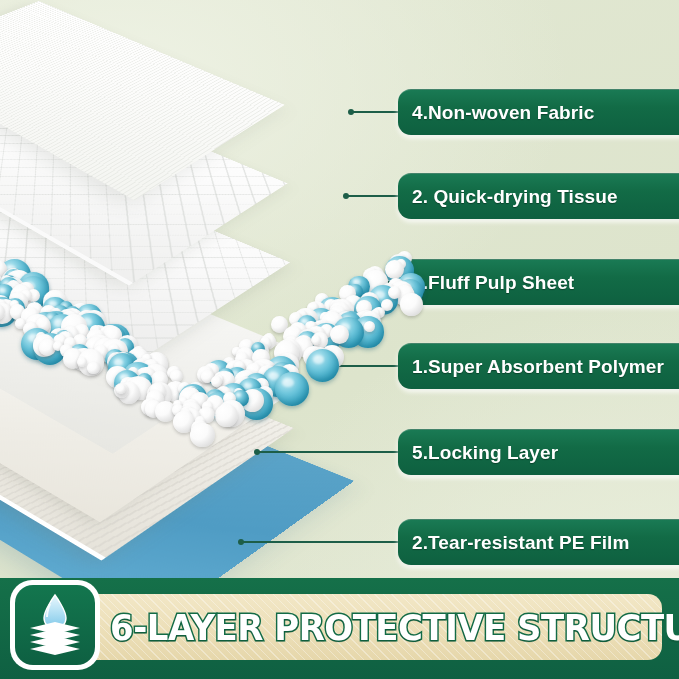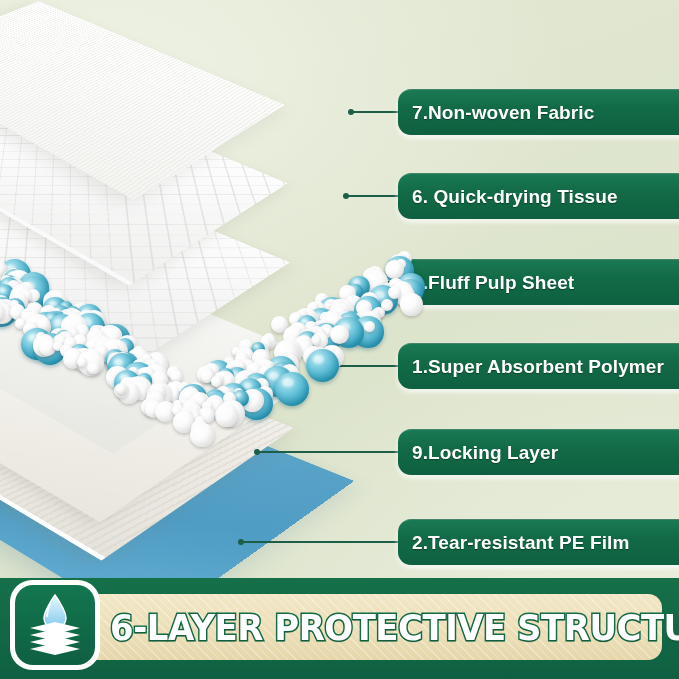--- a/index.html
+++ b/index.html
@@ -494,33 +494,33 @@
       <i class="dot"></i>
     </div>
   <div class="connector" style="left:256px;top:451px;width:144px;">
       <i class="dot"></i>
     </div>
   <div class="connector" style="left:240px;top:541px;width:160px;">
       <i class="dot"></i>
     </div>
 
   <div class="label" style="top:89px;">
-    <span>7.Non-woven Fabric</span>
+    <span>4.Non-woven Fabric</span>
   </div>
   <div class="label" style="top:173px;">
-    <span>6. Quick-drying Tissue</span>
+    <span>2. Quick-drying Tissue</span>
   </div>
   <div class="label" style="top:259px;">
     <span>3.Fluff Pulp Sheet</span>
   </div>
   <div class="label" style="top:343px;">
     <span>1.Super Absorbent Polymer</span>
   </div>
   <div class="label" style="top:429px;">
-    <span>9.Locking Layer</span>
+    <span>5.Locking Layer</span>
   </div>
   <div class="label" style="top:519px;">
     <span>2.Tear-resistant PE Film</span>
   </div>
 
   <div class="banner">
     <div class="banner-plate"></div>
     <div class="banner-title">
       <span>6-LAYER PROTECTIVE STRUCTURE</span>
     </div>

